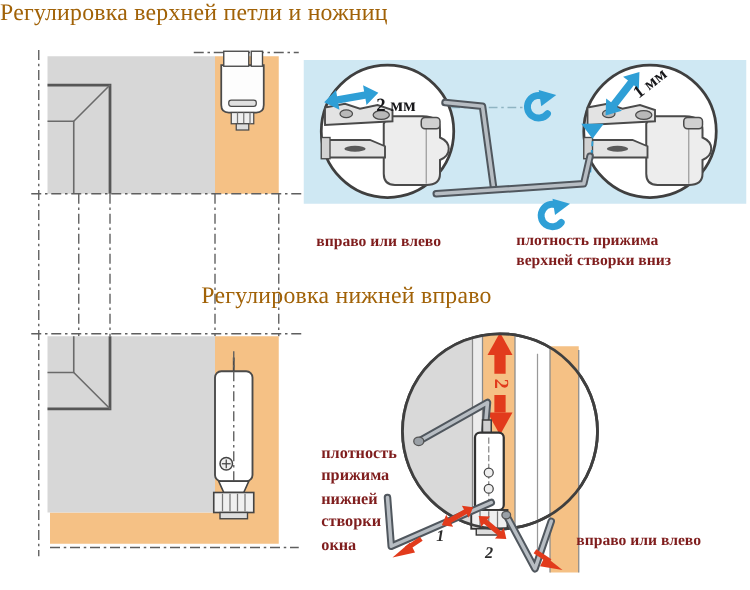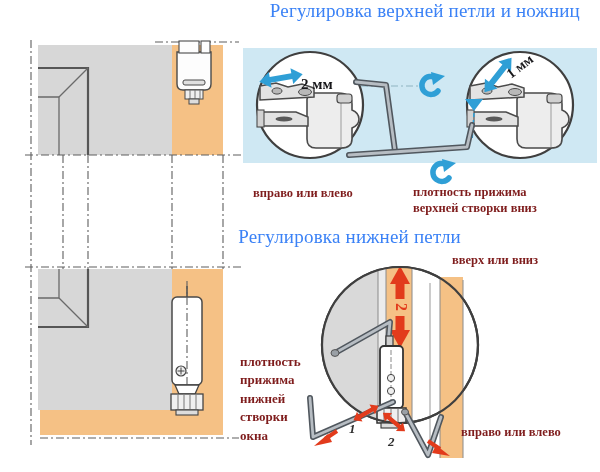--- a/index.html
+++ b/index.html
@@ -1,19 +1,19 @@
 <!DOCTYPE html>
 <html><head>
 <meta charset="utf-8">
 <style>
   html,body{margin:0;padding:0;background:#fff;}
   #stage{position:relative;width:600px;height:472px;background:#ffffff;overflow:hidden;
          font-family:"Liberation Serif", serif;}
-  .title{position:absolute;text-align:right;font:400 19px "Liberation Serif",serif;
-         color:#3b82f6;letter-spacing:.2px;}
+  .title{position:absolute;text-align:left;font:400 19px "Liberation Serif",serif;
+         color:#a16207;letter-spacing:.2px;}
   .cap{position:absolute;font:700 12.5px "Liberation Serif",serif;color:#7f1d1d;
        white-space:pre-line;line-height:1.3;}
   .cap-multi{font-size:13px;line-height:1.42;}
   svg{position:absolute;overflow:visible;}
   .dashdot{stroke:#5f5f5f;stroke-width:1.1;stroke-dasharray:8 3 2 3;fill:none;}
   .prof{stroke:#565656;stroke-width:2.2;fill:none;}
   .prof2{stroke:#6a6a6a;stroke-width:1.3;fill:none;}
   .keyOuter{fill:none;stroke:#50575e;stroke-width:6;stroke-linecap:round;stroke-linejoin:round;}
   .keyInner{fill:none;stroke:#b7bdc3;stroke-width:2.8;stroke-linecap:round;stroke-linejoin:round;}
   .mm{font:700 15px "Liberation Serif",serif;fill:#17171a;}
@@ -126,21 +126,21 @@
       <polyline points="106,110 224,102 229,80" class="keyOuter"></polyline>
       <polyline points="106,110 224,102 229,80" class="keyInner"></polyline>
     </g>
     <use href="#rot" transform="translate(198,128)"></use>
   </svg>
 
   <div class="cap" style="left:253px;top:185px">вправо или влево</div>
   <div class="cap" style="left:413px;top:184px">плотность прижима
 верхней створки вниз</div>
 
-  <div class="title" style="left:161px;top:226px;width:300px">Регулировка нижней петли</div>
+  <div class="title" style="left:161px;top:226px;width:300px">Регулировка нижней вправо</div>
 
   <svg style="left:300px;top:250px" width="300" height="222" viewBox="0 0 300 222">
     <defs>
       <clipPath id="cc">
           <circle cx="100" cy="95" r="78"></circle>
         </clipPath>
       <polygon id="rdbl2" points="-17,0 -8.5,-6.5 -8.5,-2.5 8.5,-2.5 8.5,-6.5 17,0 8.5,6.5 8.5,2.5 -8.5,2.5 -8.5,6.5"></polygon>
     </defs>
     <circle cx="100" cy="95" r="78" fill="#ffffff" stroke="#3f3f3f" stroke-width="2.2"></circle>
     <g clip-path="url(#cc)">
@@ -198,21 +198,20 @@
       <polygon points="14,196 28,184 32,192" fill="#e23b1c"></polygon>
     </g>
     <g>
       <line x1="128" y1="191" x2="140" y2="199" stroke="#e23b1c" stroke-width="4"></line>
       <polygon points="150,206 136,195 132,203" fill="#e23b1c"></polygon>
     </g>
     <text class="keynum" x="49" y="183">1</text>
     <text class="keynum" x="88" y="196">2</text>
   </svg>
 
-  <div class="cap" style="left:452px;top:252px">вверх или вниз</div>
-  <div class="cap cap-multi" style="left:240px;top:353px">плотность
+  <div class="cap cap-multi" style="left:257px;top:353px">плотность
 прижима
 нижней
 створки
 окна</div>
   <div class="cap" style="left:461px;top:424px">вправо или влево</div>
 
 </div>
 
 </body></html>

